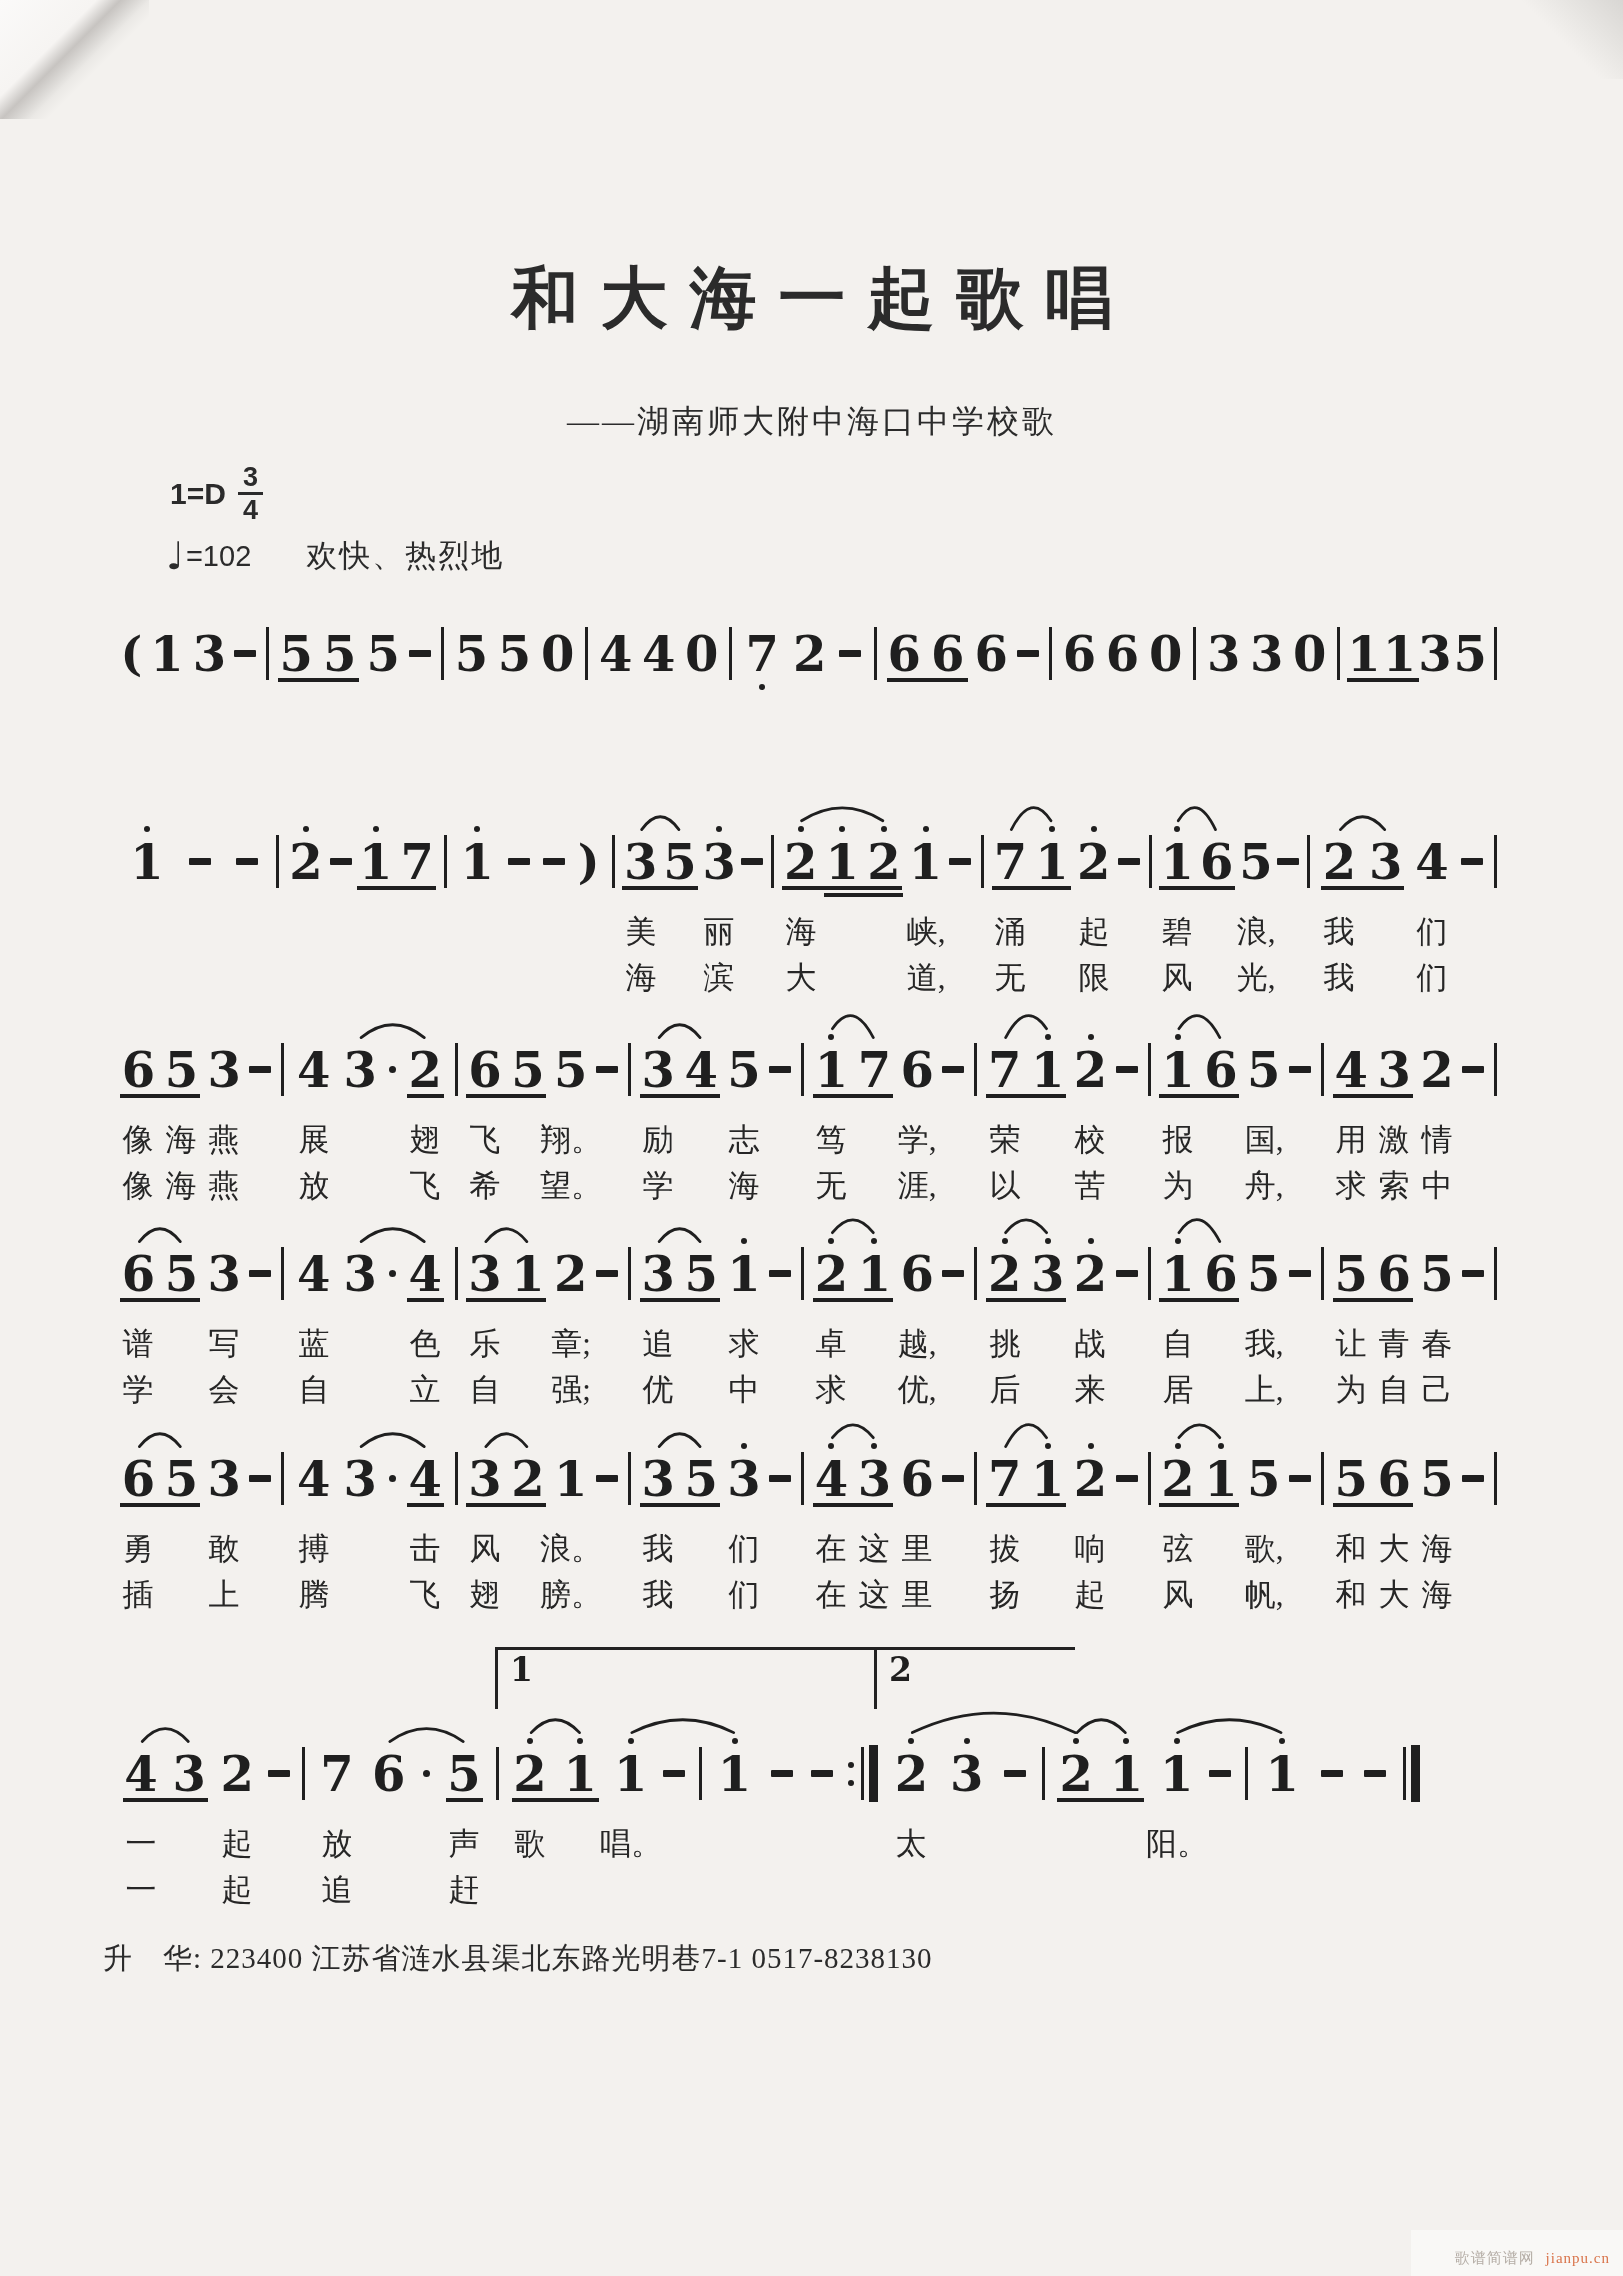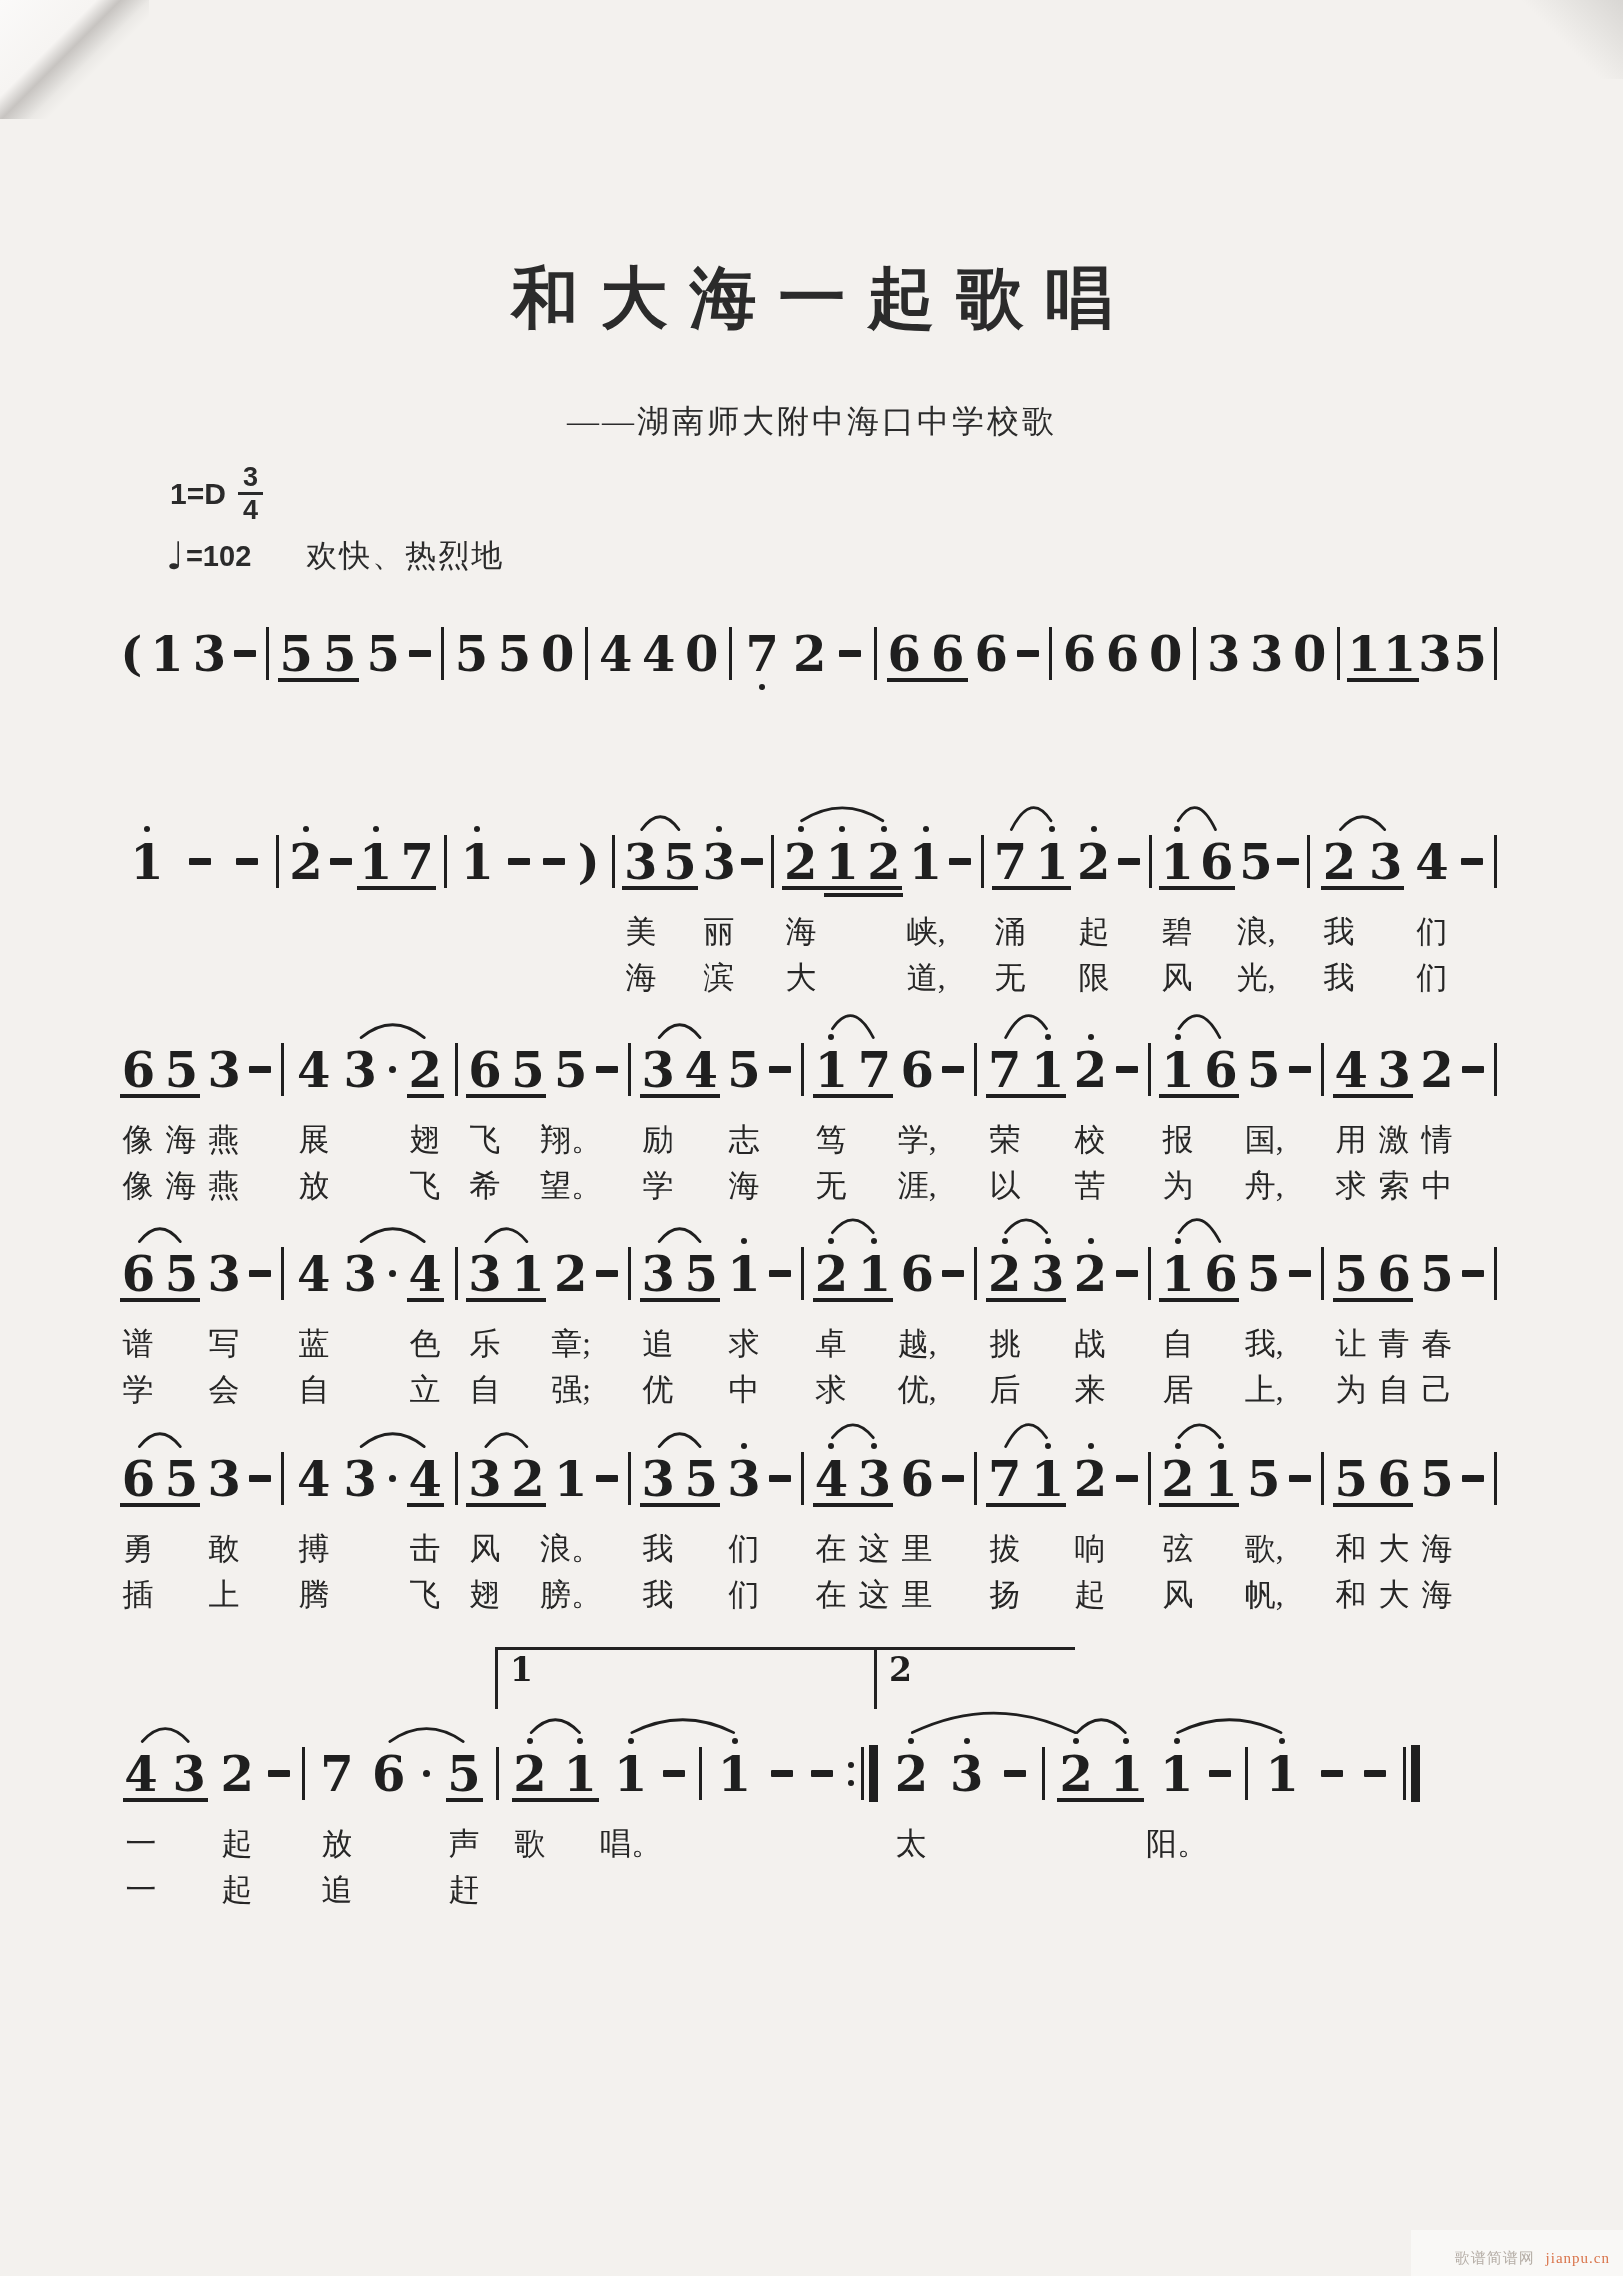--- a/index.html
+++ b/index.html
@@ -18,21 +18,21 @@
   .subtitle{position:absolute;left:0;top:400px;width:100%;text-align:center;
     font-size:32px;letter-spacing:3px;color:#2b2b2b;}
   .keysig{position:absolute;left:170px;top:463px;display:flex;align-items:center;gap:12px;
     font-family:"Liberation Sans",sans-serif;font-weight:bold;font-size:30px;color:#2b2b2b;}
   .frac{display:inline-flex;flex-direction:column;align-items:center;line-height:1.05;
     font-size:27px;}
   .frac .num{border-bottom:3px solid #2b2b2b;padding:0 5px 1px;}
   .frac .den{padding-top:1px;}
   .tempo{position:absolute;left:166px;top:535px;display:flex;align-items:center;color:#2b2b2b;}
   .tnote{font-family:"DejaVu Sans",sans-serif;font-size:38px;line-height:1;}
-  .tval{font-family:"Liberation Sans",sans-serif;font-weight:bold;font-size:29px;margin-left:2px;}
+  .tval{font-family:"Liberation Sans",sans-serif;font-weight:normal;font-size:29px;margin-left:2px;}
   .expr{font-size:31px;margin-left:55px;letter-spacing:2px;}
   .credits{position:absolute;left:1252px;top:465px;font-size:31px;line-height:66px;
     letter-spacing:2px;color:#2b2b2b;}
   
   .score{position:absolute;left:0;top:0;width:100%;height:100%;}
   .system{position:absolute;}
   .notes-row{display:flex;align-items:center;height:63px;}
   .measure{position:relative;display:flex;align-items:center;justify-content:space-around;
     flex-basis:0;padding:0 6px;}
   .note{position:relative;font-family:"DejaVu Serif",serif;font-weight:bold;font-size:48px;
@@ -667,20 +667,21 @@
         <span class="lyr" style="left: 30px; top: 226px;">一</span>
         <span class="lyr" style="left: 126px; top: 226px;">起</span>
         <span class="lyr" style="left: 226px; top: 226px;">追</span>
         <span class="lyr" style="left: 353px; top: 226px;">赶</span>
         <div class="volta" style="left: 384px; top: 4px; width: 383px;"><span class="vlabel">1</span></div>
         <div class="volta" style="left: 763px; top: 4px; width: 198px;"><span class="vlabel">2</span></div>
       </div>
     </div>
 
   <div class="footer">
+    <div>升　华: 223400 江苏省涟水县渠北东路光明巷7-1  0517-8238130</div>
   </div>
 
   <div class="wm">
     <span class="wm-site">歌谱简谱网</span>
     <span class="wm-domain">jianpu.cn</span>
   </div>
 </div>
 
 
 </body></html>

